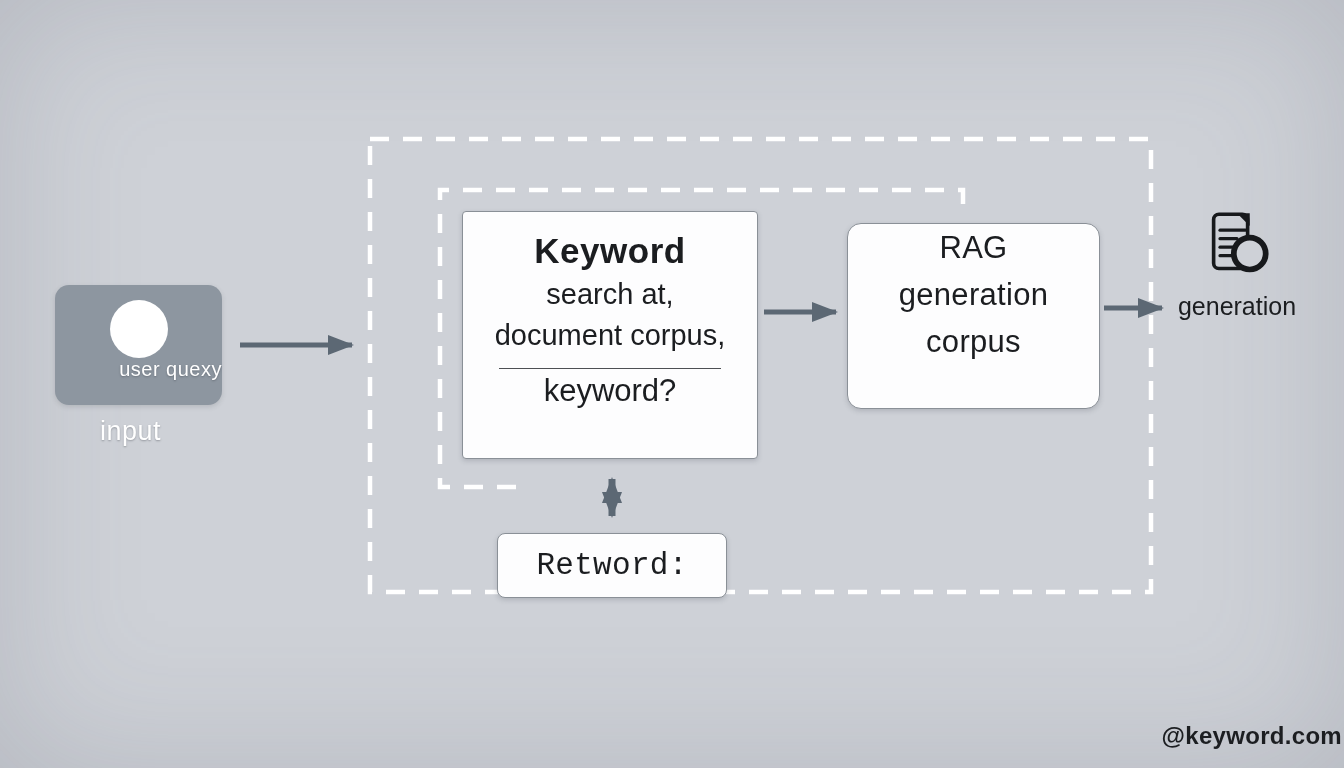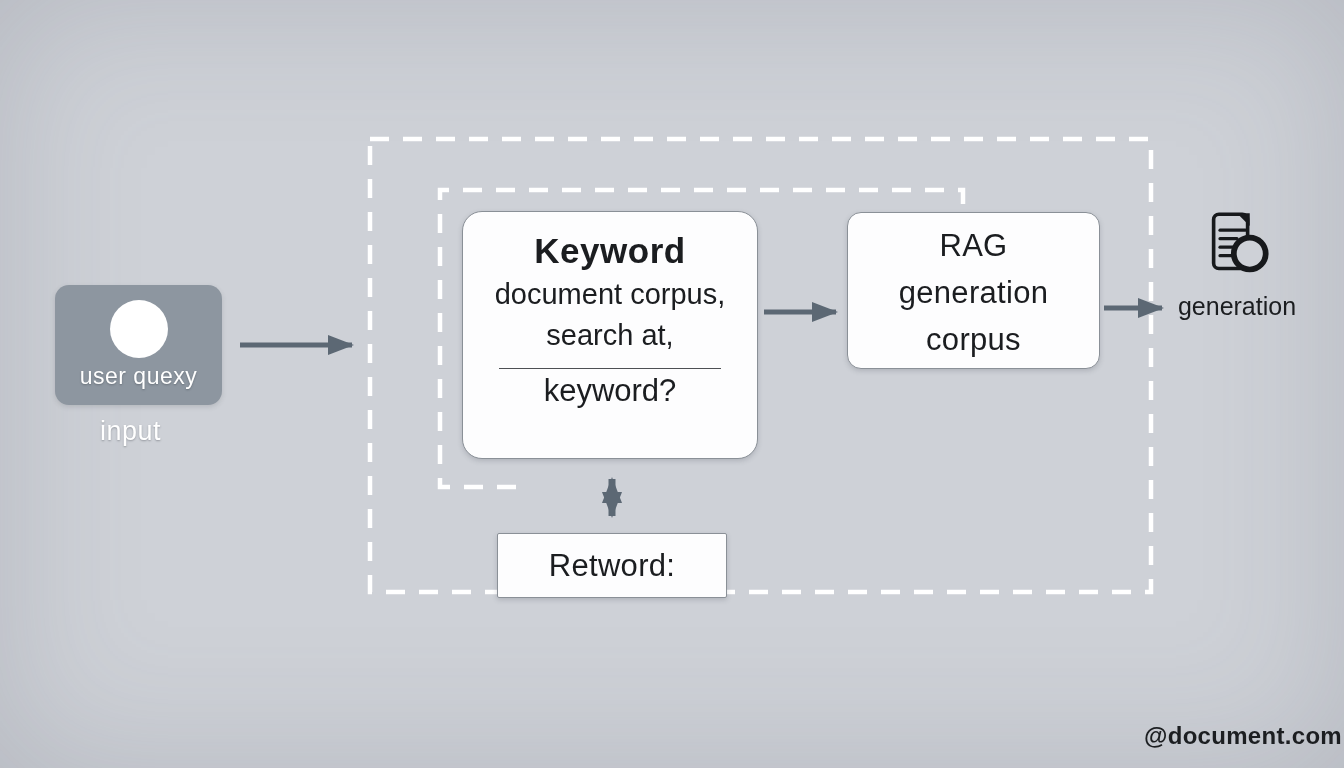--- a/index.html
+++ b/index.html
@@ -34,54 +34,55 @@
     background:var(--user-box-fill);
     border-radius:14px;
     text-align:center;
     box-shadow:0 2px 5px rgba(70,75,85,0.18);
   }
   .user-circle{
     width:58px;height:58px;border-radius:50%;
     background:#ffffff;margin:15px auto 0;
   }
   .user-label{
-    margin-top:5px;font-size:23px;font-weight:500;
+    font-size:20px;font-weight:500;
     color:var(--white-text);
     text-shadow:0 1px 2px rgba(40,45,55,0.35);
     letter-spacing:0.5px;
+    text-align:right;
   }
   .input-caption{
     left:47px;top:416px;width:167px;text-align:center;
     font-size:27px;font-weight:500;color:var(--white-text);
     text-shadow:0 1px 2px rgba(40,45,55,0.35);
     letter-spacing:0.5px;
   }
   .white-box{
     background:var(--box-fill);
     border:1.5px solid var(--box-border);
     box-shadow:0 2px 5px rgba(70,75,85,0.22);
     text-align:center;
   }
   .keyword-box{
     left:462px;top:211px;width:296px;height:248px;
-    border-radius:20px;padding-top:16px;
+    border-radius:4px;padding-top:16px;
   }
   .kw-title{font-size:35px;font-weight:600;line-height:46px;letter-spacing:0.5px;}
   .kw-line{font-size:29px;font-weight:400;line-height:41px;}
   .kw-divider{width:222px;height:0;border-top:1.6px solid #4d5054;margin:12px auto 0;}
   .kw-question{font-size:31px;font-weight:400;margin-top:4px;}
   .rag-box{
-    left:847px;top:212px;width:253px;height:157px;
-    border-radius:14px;padding-top:9px;
+    left:847px;top:223px;width:253px;height:186px;
+    border-radius:14px;
   }
   .rag-line{font-size:31px;font-weight:400;line-height:47px;letter-spacing:0.3px;}
   .retword-box{
     left:497px;top:533px;width:230px;height:65px;
-    border-radius:2px;
-    display:flex;align-items:center;justify-content:center;
+    border-radius:8px;
+    display:flex;align-items:center;justify-content:center;font-family:Liberation Mono, monospace;
   }
   .retword-label{font-size:31px;font-weight:500;letter-spacing:0.3px;}
   .output-group{left:1157px;top:211px;width:160px;text-align:center;}
   .output-icon{display:block;margin:0 auto;}
   .output-text{margin-top:12px;}
   .output-line{font-size:25px;font-weight:400;line-height:34px;color:var(--dark-text);}
   .watermark{
     right:0;top:722px;padding-right:2px;
     font-size:24px;font-weight:600;color:#1c1e21;
     letter-spacing:0.3px;
@@ -113,22 +114,22 @@
   </svg>
 
   <div class="node user-box">
     <div class="user-circle"></div>
     <div class="user-label">user quexy</div>
   </div>
   <div class="node input-caption">input</div>
 
   <div class="node white-box keyword-box">
     <div class="kw-title">Keyword</div>
+    <div class="kw-line">search at,</div>
     <div class="kw-line">document corpus,</div>
-    <div class="kw-line">search at,</div>
     <div class="kw-divider"></div>
     <div class="kw-question">keyword?</div>
   </div>
 
   <div class="node white-box rag-box">
     <div class="rag-line">RAG</div>
     <div class="rag-line">generation</div>
     <div class="rag-line">corpus</div>
   </div>
 
@@ -148,15 +149,15 @@
           <line x1="16" y1="42" x2="28" y2="42"></line>
         </g>
         <circle cx="44" cy="40" r="15" stroke-width="5.4" fill="#ced1d7" style="fill:var(--background)"></circle>
       </g>
     </svg>
     <div class="output-text">
       <div class="output-line">generation</div>
     </div>
   </div>
 
-  <div class="node watermark">@document.com</div>
+  <div class="node watermark">@keyword.com</div>
 
 </div>
 
 </body></html>

